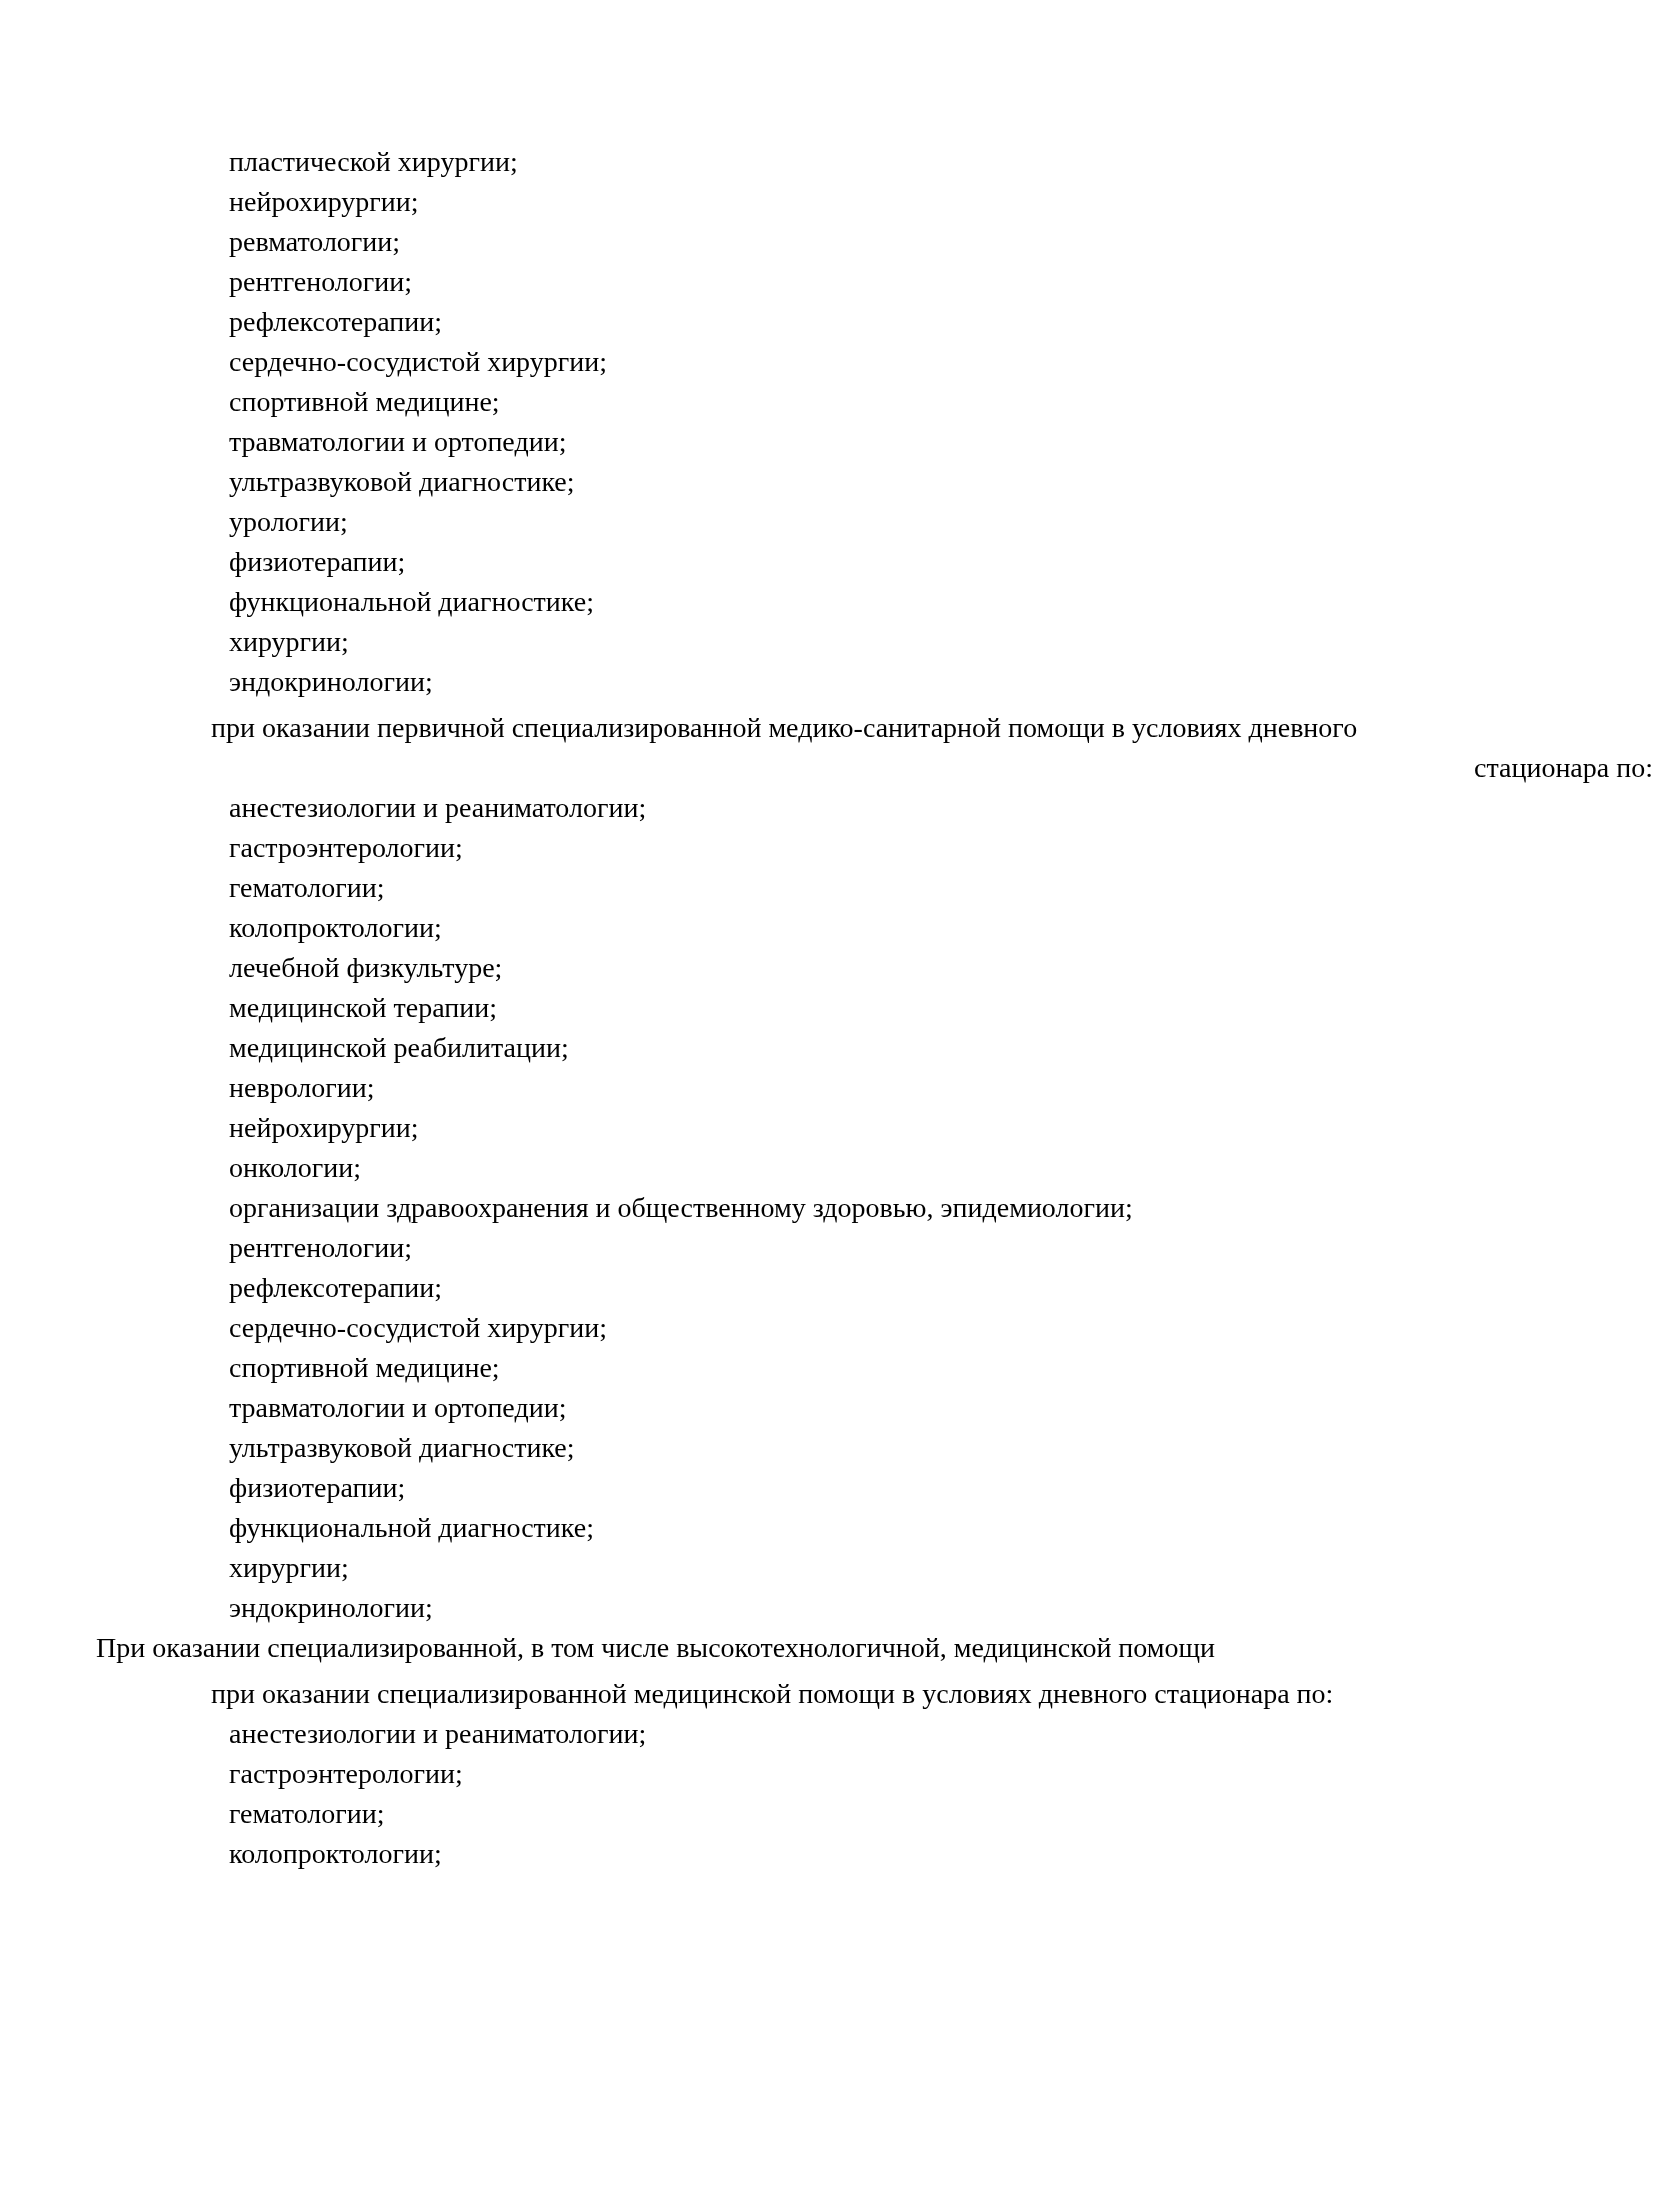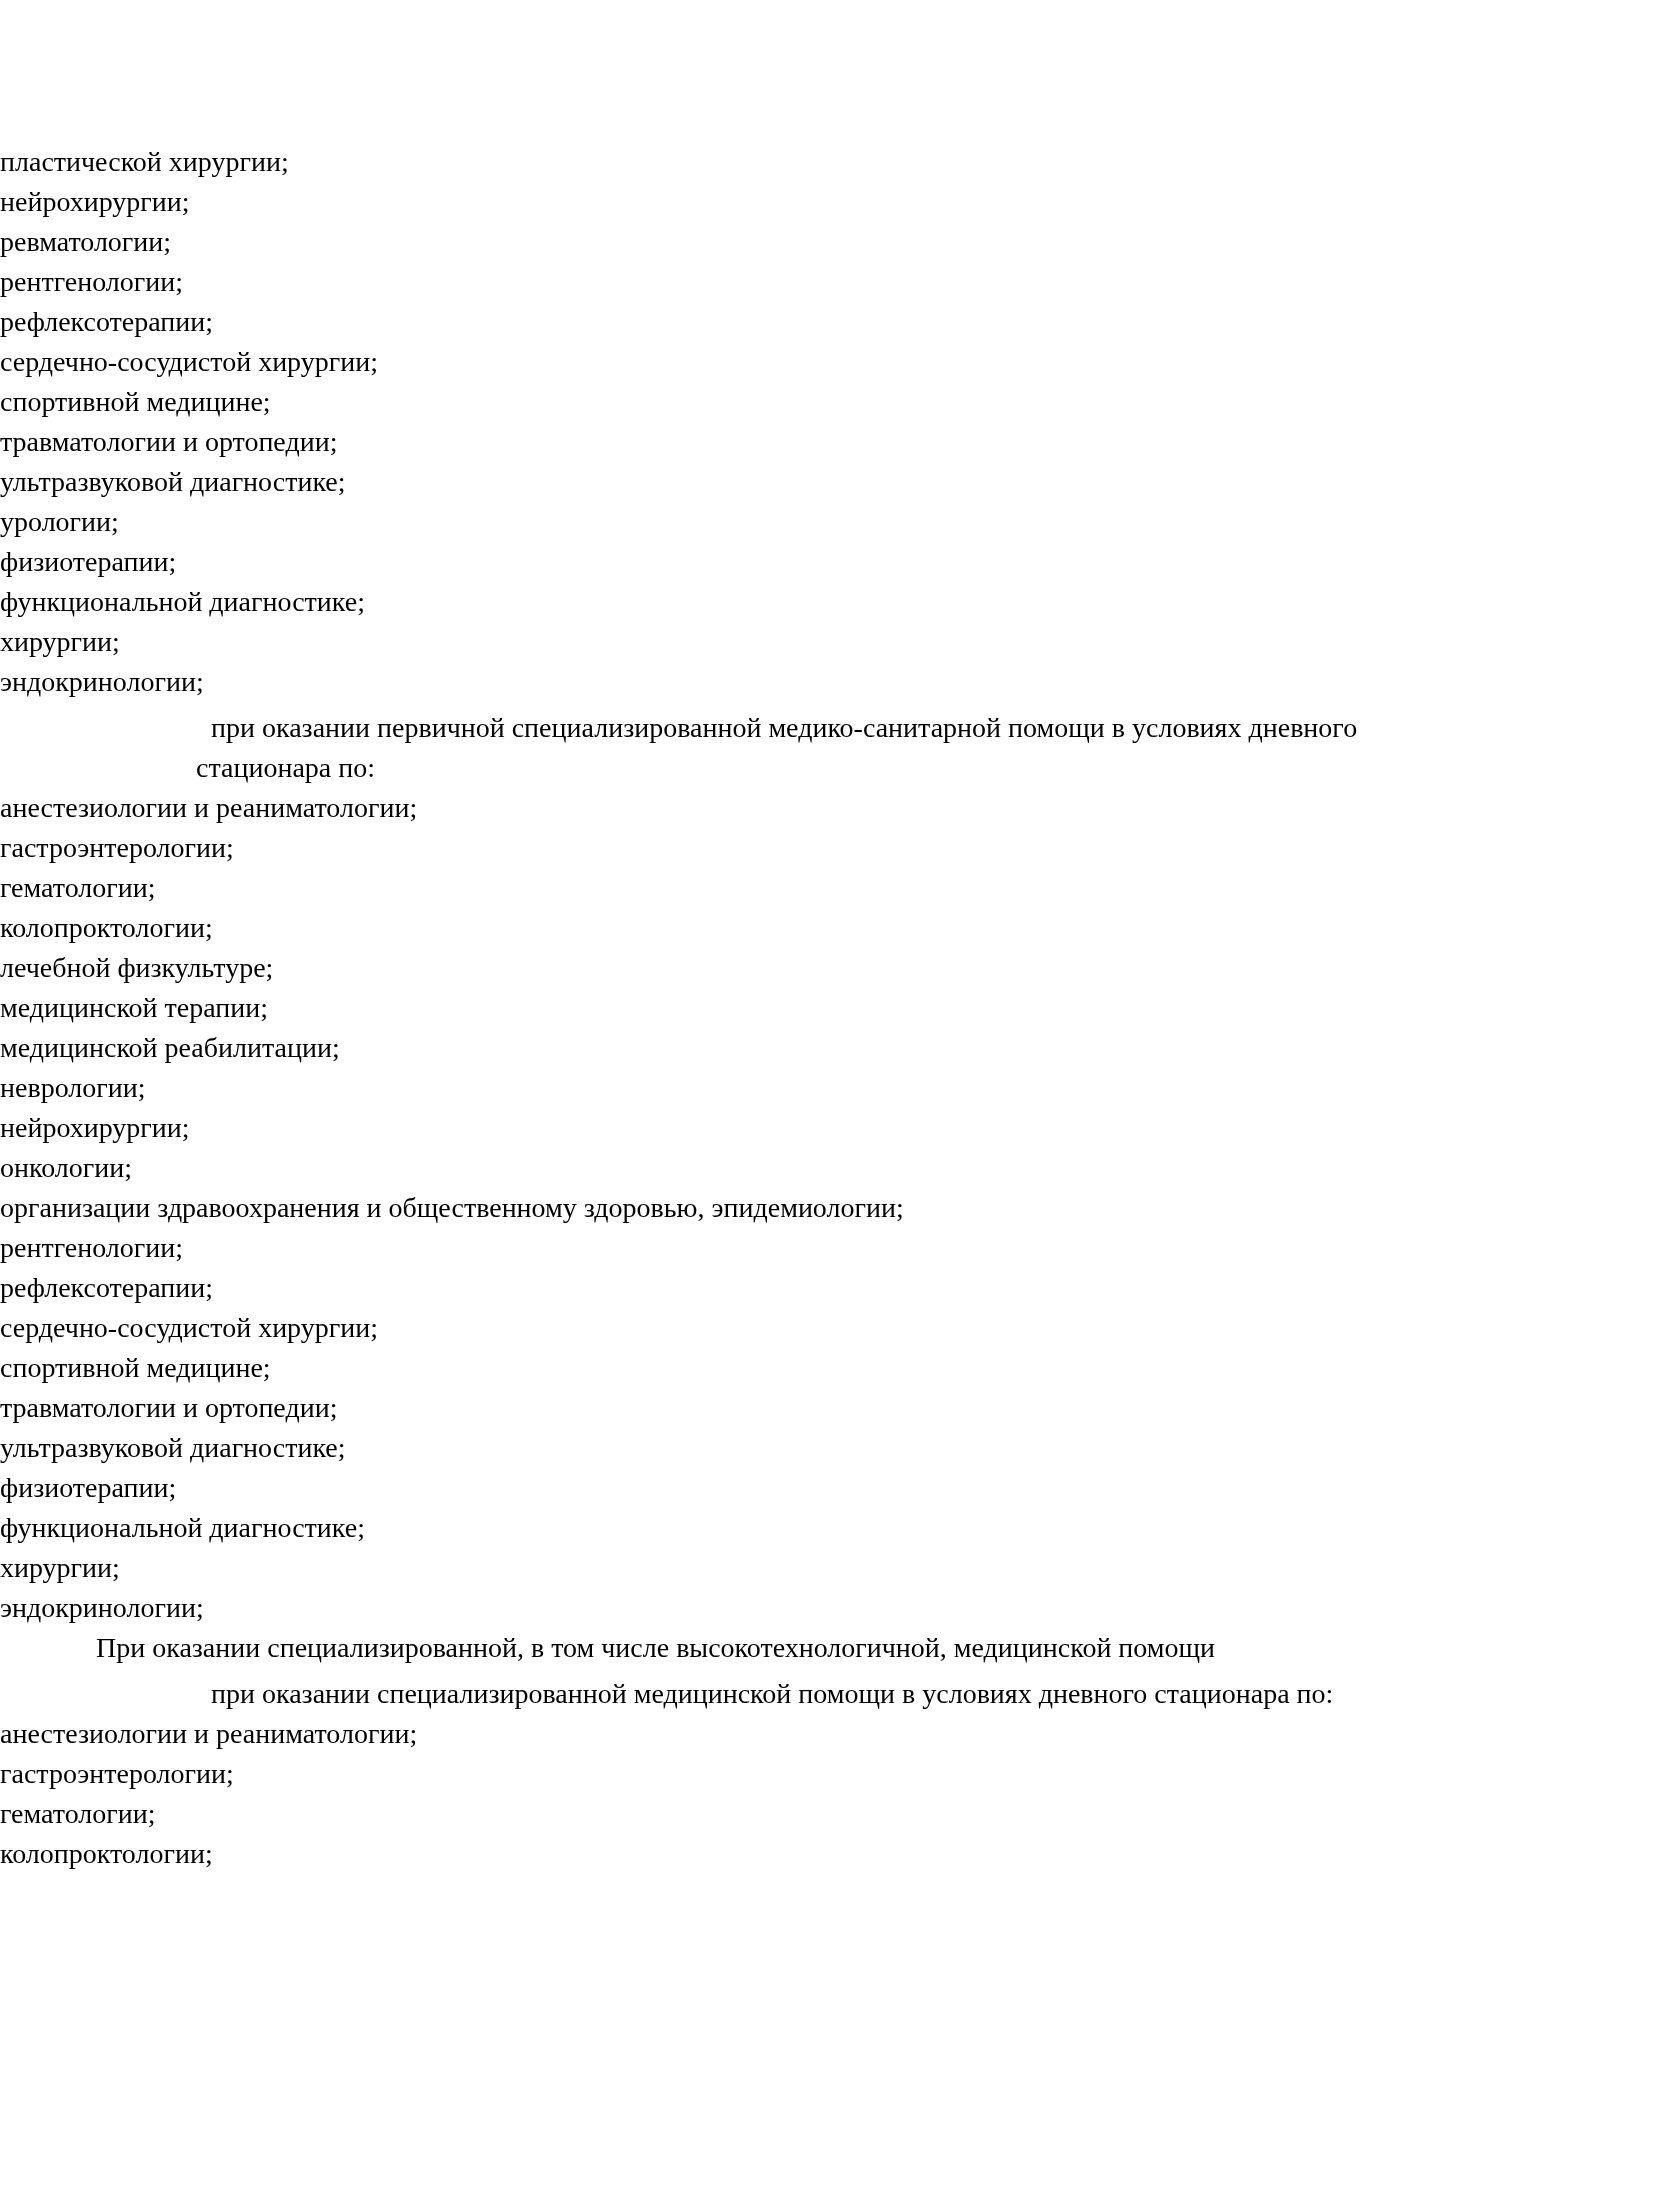--- a/index.html
+++ b/index.html
@@ -21,23 +21,23 @@
       top: 142px;
       width: 1653px;
     }
     .line {
       position: relative;
       height: 40px;
       line-height: 40px;
       font-size: 28px;
       white-space: nowrap;
     }
-    .item { }
+    .item { padding-left: 229px; }
     .intro { padding-left: 211px; margin-top: 6px; }
-    .cont { padding-left: 196px; }
+    .cont { padding-left: 196px; text-align: right; }
     .head { padding-left: 80px; margin-left: 16px; }
   </style>
 </head>
 <body>
 
 <div class="page">
 
   <div>
     <div class="line item">пластической хирургии;</div>
     <div class="line item">нейрохирургии;</div>

